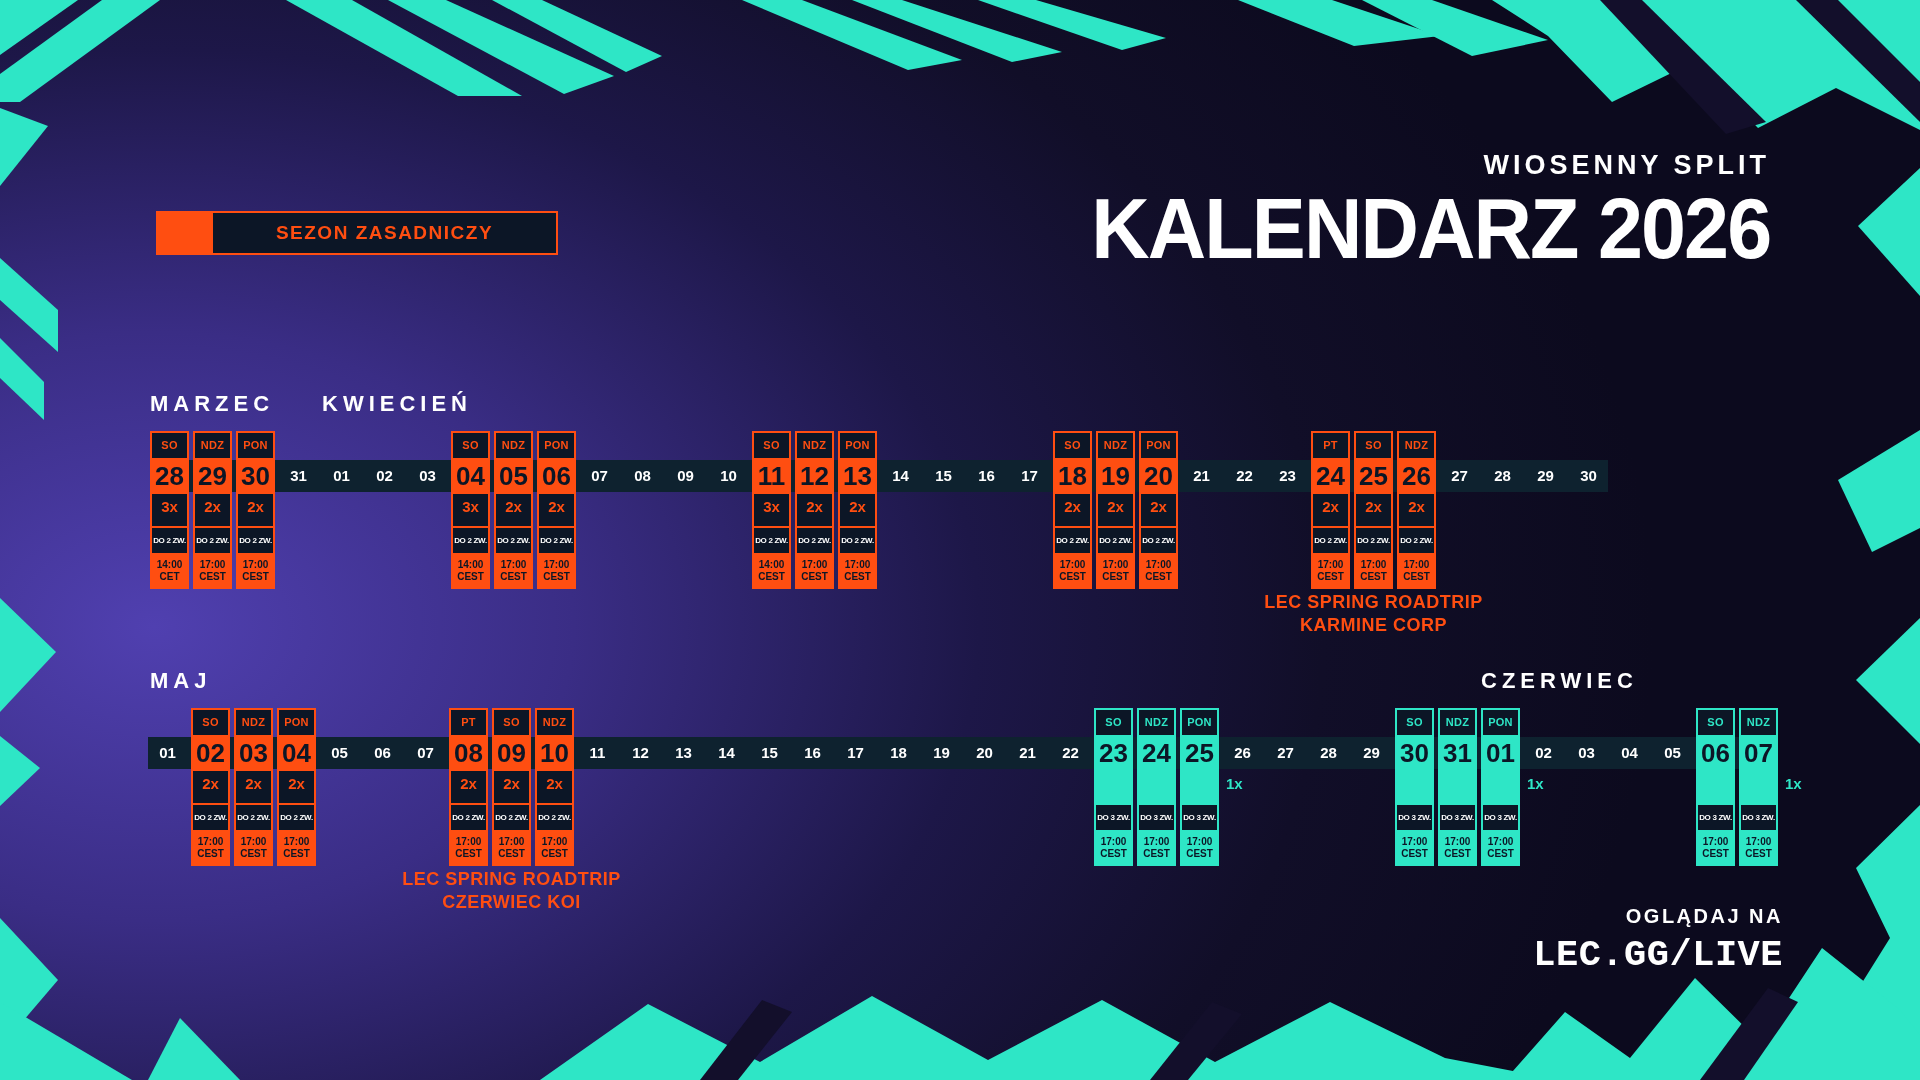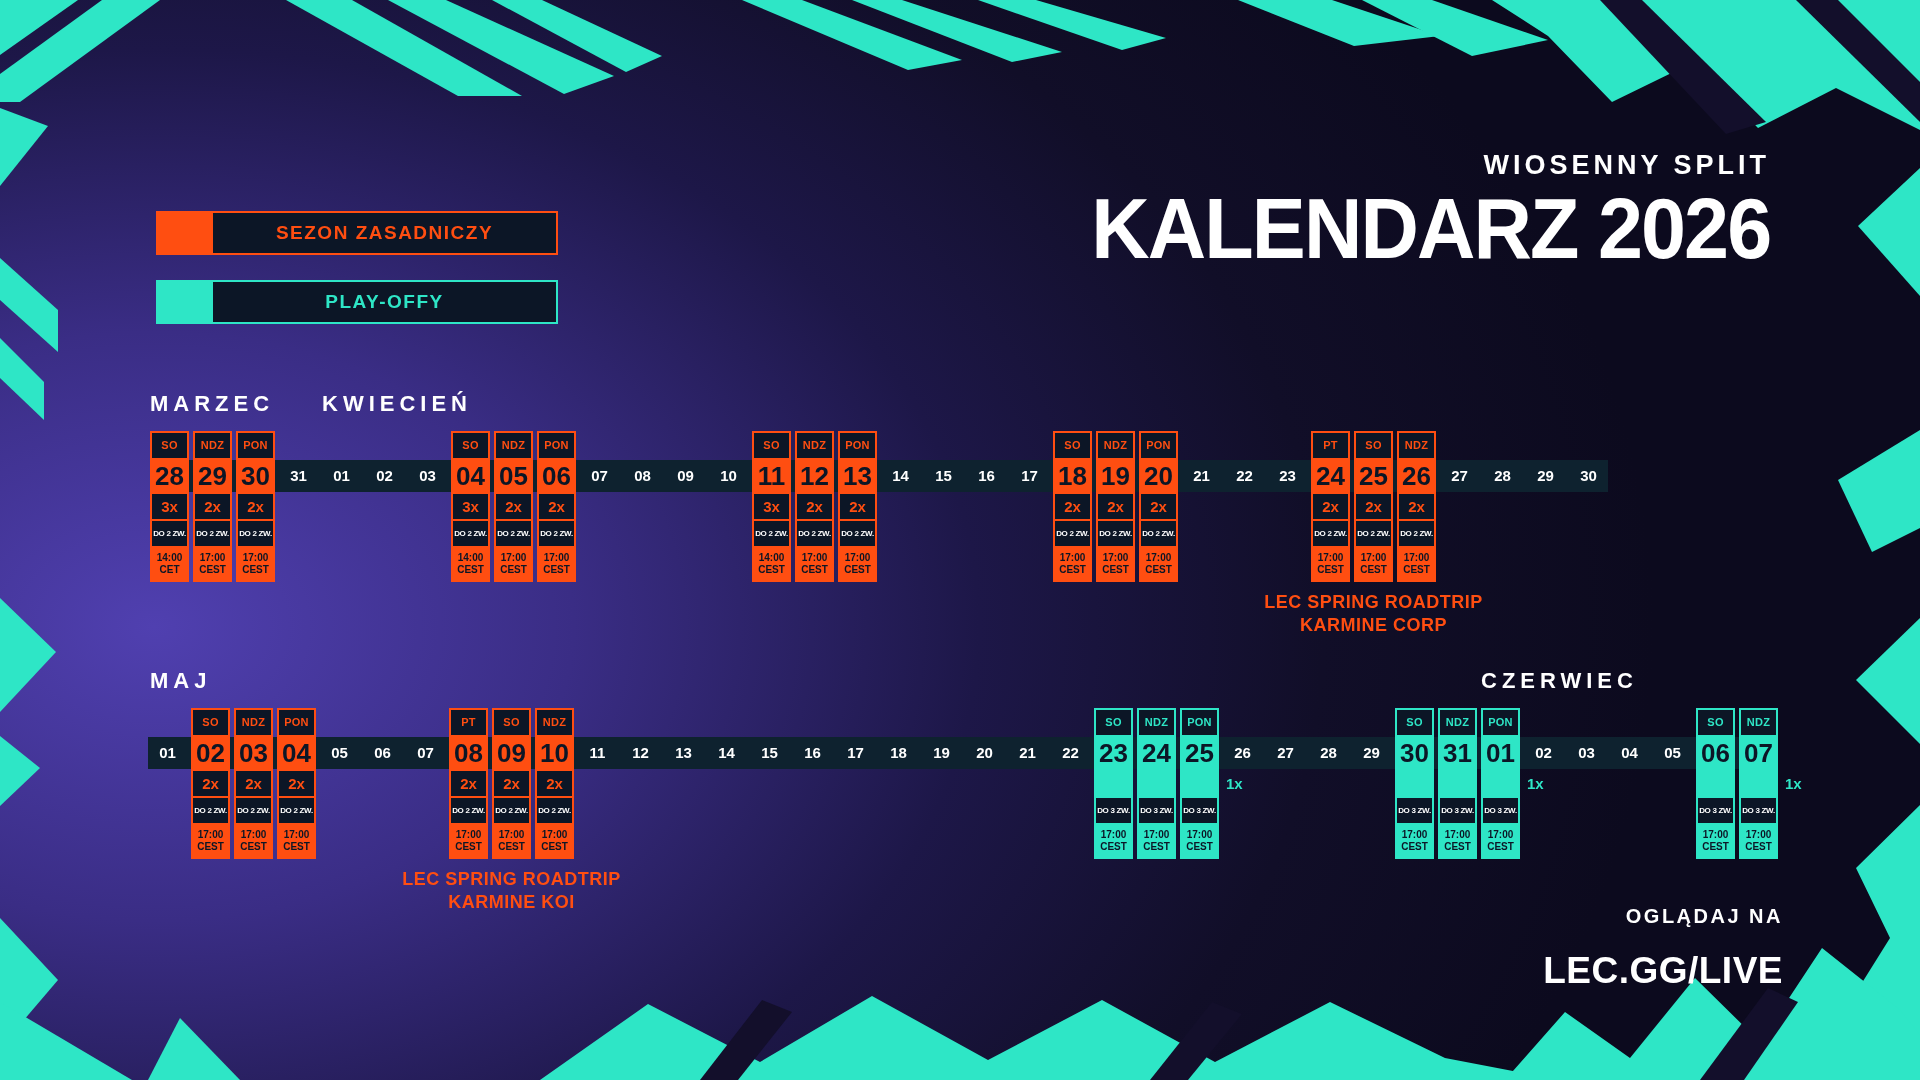--- a/index.html
+++ b/index.html
@@ -43,33 +43,33 @@
   .day-off{ position:absolute; top:29px; width:39px; height:32px; line-height:32px; text-align:center;
     color:#fff; font-weight:bold; font-size:15px; }
   .day-card{ position:absolute; top:0; width:39px; display:flex; flex-direction:column; gap:2px; padding:2px; }
   .day-card.regular{ background:var(--orange); }
   .day-card.playoff{ background:var(--teal); }
   .seg{ text-align:center; }
   .seg-abbr{ height:25px; line-height:25px; background:var(--dark); font-size:11px; font-weight:bold; letter-spacing:.3px; }
   .regular .seg-abbr{ color:var(--orange); }
   .playoff .seg-abbr{ color:var(--teal); }
   .seg-num{ height:32px; line-height:32px; font-size:26px; font-weight:bold; color:var(--dark); }
-  .seg-games{ height:25px; line-height:25px; background:var(--dark); font-size:15px; font-weight:bold; }
+  .seg-games{ height:32px; line-height:25px; background:var(--dark); font-size:15px; font-weight:bold; }
   .regular .seg-games{ color:var(--orange); }
   .playoff .seg-games{ color:var(--teal);margin-left:44px; }
   .seg-wins{ height:25px; line-height:25px; background:var(--dark); font-size:8px; letter-spacing:-.3px;
     font-weight:bold; color:#fff; white-space:nowrap; overflow:hidden; }
   .seg-time{ height:32px; padding-top:4px; font-size:10px; line-height:12px; font-weight:bold; color:var(--dark); }
   .annotation{ position:absolute; top:160px; transform:translateX(-50%); text-align:center;
     color:var(--orange); font-weight:bold; font-size:18px; line-height:1.25; letter-spacing:.5px; white-space:nowrap; }
 
   
   .footer{ position:absolute; right:137px; top:905px; text-align:right; color:#fff; }
   .footer-watch{ font-size:20px; font-weight:bold; letter-spacing:2.5px; }
-  .footer-url{ font-size:37px; font-weight:bold; letter-spacing:.5px; margin-top:22px; }
+  .footer-url{ font-size:37px; font-weight:bold; letter-spacing:.5px; margin-top:6px;font-family:Liberation Mono, monospace; }
 </style>
 </head>
 <body>
 
 <div class="stage">
 
   <svg class="deco" viewBox="0 0 1920 1080" preserveAspectRatio="none">
     <g fill="#2ee6c6">
       <polygon points="0,0 78,0 0,55"></polygon>
       <polygon points="102,0 160,0 20,102 0,102 0,74"></polygon>
@@ -104,24 +104,20 @@
       <polygon points="1150,1080 1212,1002 1242,1014 1188,1080"></polygon>
       <polygon points="1700,1080 1768,988 1798,1002 1744,1080"></polygon>
     </g>
   </svg>
 
   <div class="legend">
     <div class="legend-row">
       <span class="swatch swatch-regular"></span>
       <span class="legend-box box-regular">SEZON ZASADNICZY</span>
     </div>
-    <div class="legend-row">
-      <span class="swatch swatch-playoff"></span>
-      <span class="legend-box box-playoff">PLAY-OFFY</span>
-    </div>
   </div>
 
   <div class="title">
     <div class="kicker">WIOSENNY SPLIT</div>
     <div class="heading">KALENDARZ 2026</div>
   </div>
 
   <div id="row1" class="cal-row">
       <div class="tl-bar" style="width: 1458px;"></div>
       <div class="month-label" style="left: 0px;">MARZEC</div>
@@ -463,21 +459,21 @@
         <div class="seg seg-num">07</div>
         <div class="seg seg-games">1x</div>
         <div class="seg seg-wins">DO 3 ZW.</div>
         <div class="seg seg-time">
           <div>17:00</div>
           <div>CEST</div>
         </div>
       </div>
       <div class="annotation" style="left: 363.5px;">
         <div>LEC SPRING ROADTRIP</div>
-        <div>KARMINE KOI</div>
+        <div>CZERWIEC KOI</div>
       </div>
     </div>
 
   <div class="footer">
     <div class="footer-watch">OGLĄDAJ NA</div>
     <div class="footer-url">LEC.GG/LIVE</div>
   </div>
 
 </div>
 

